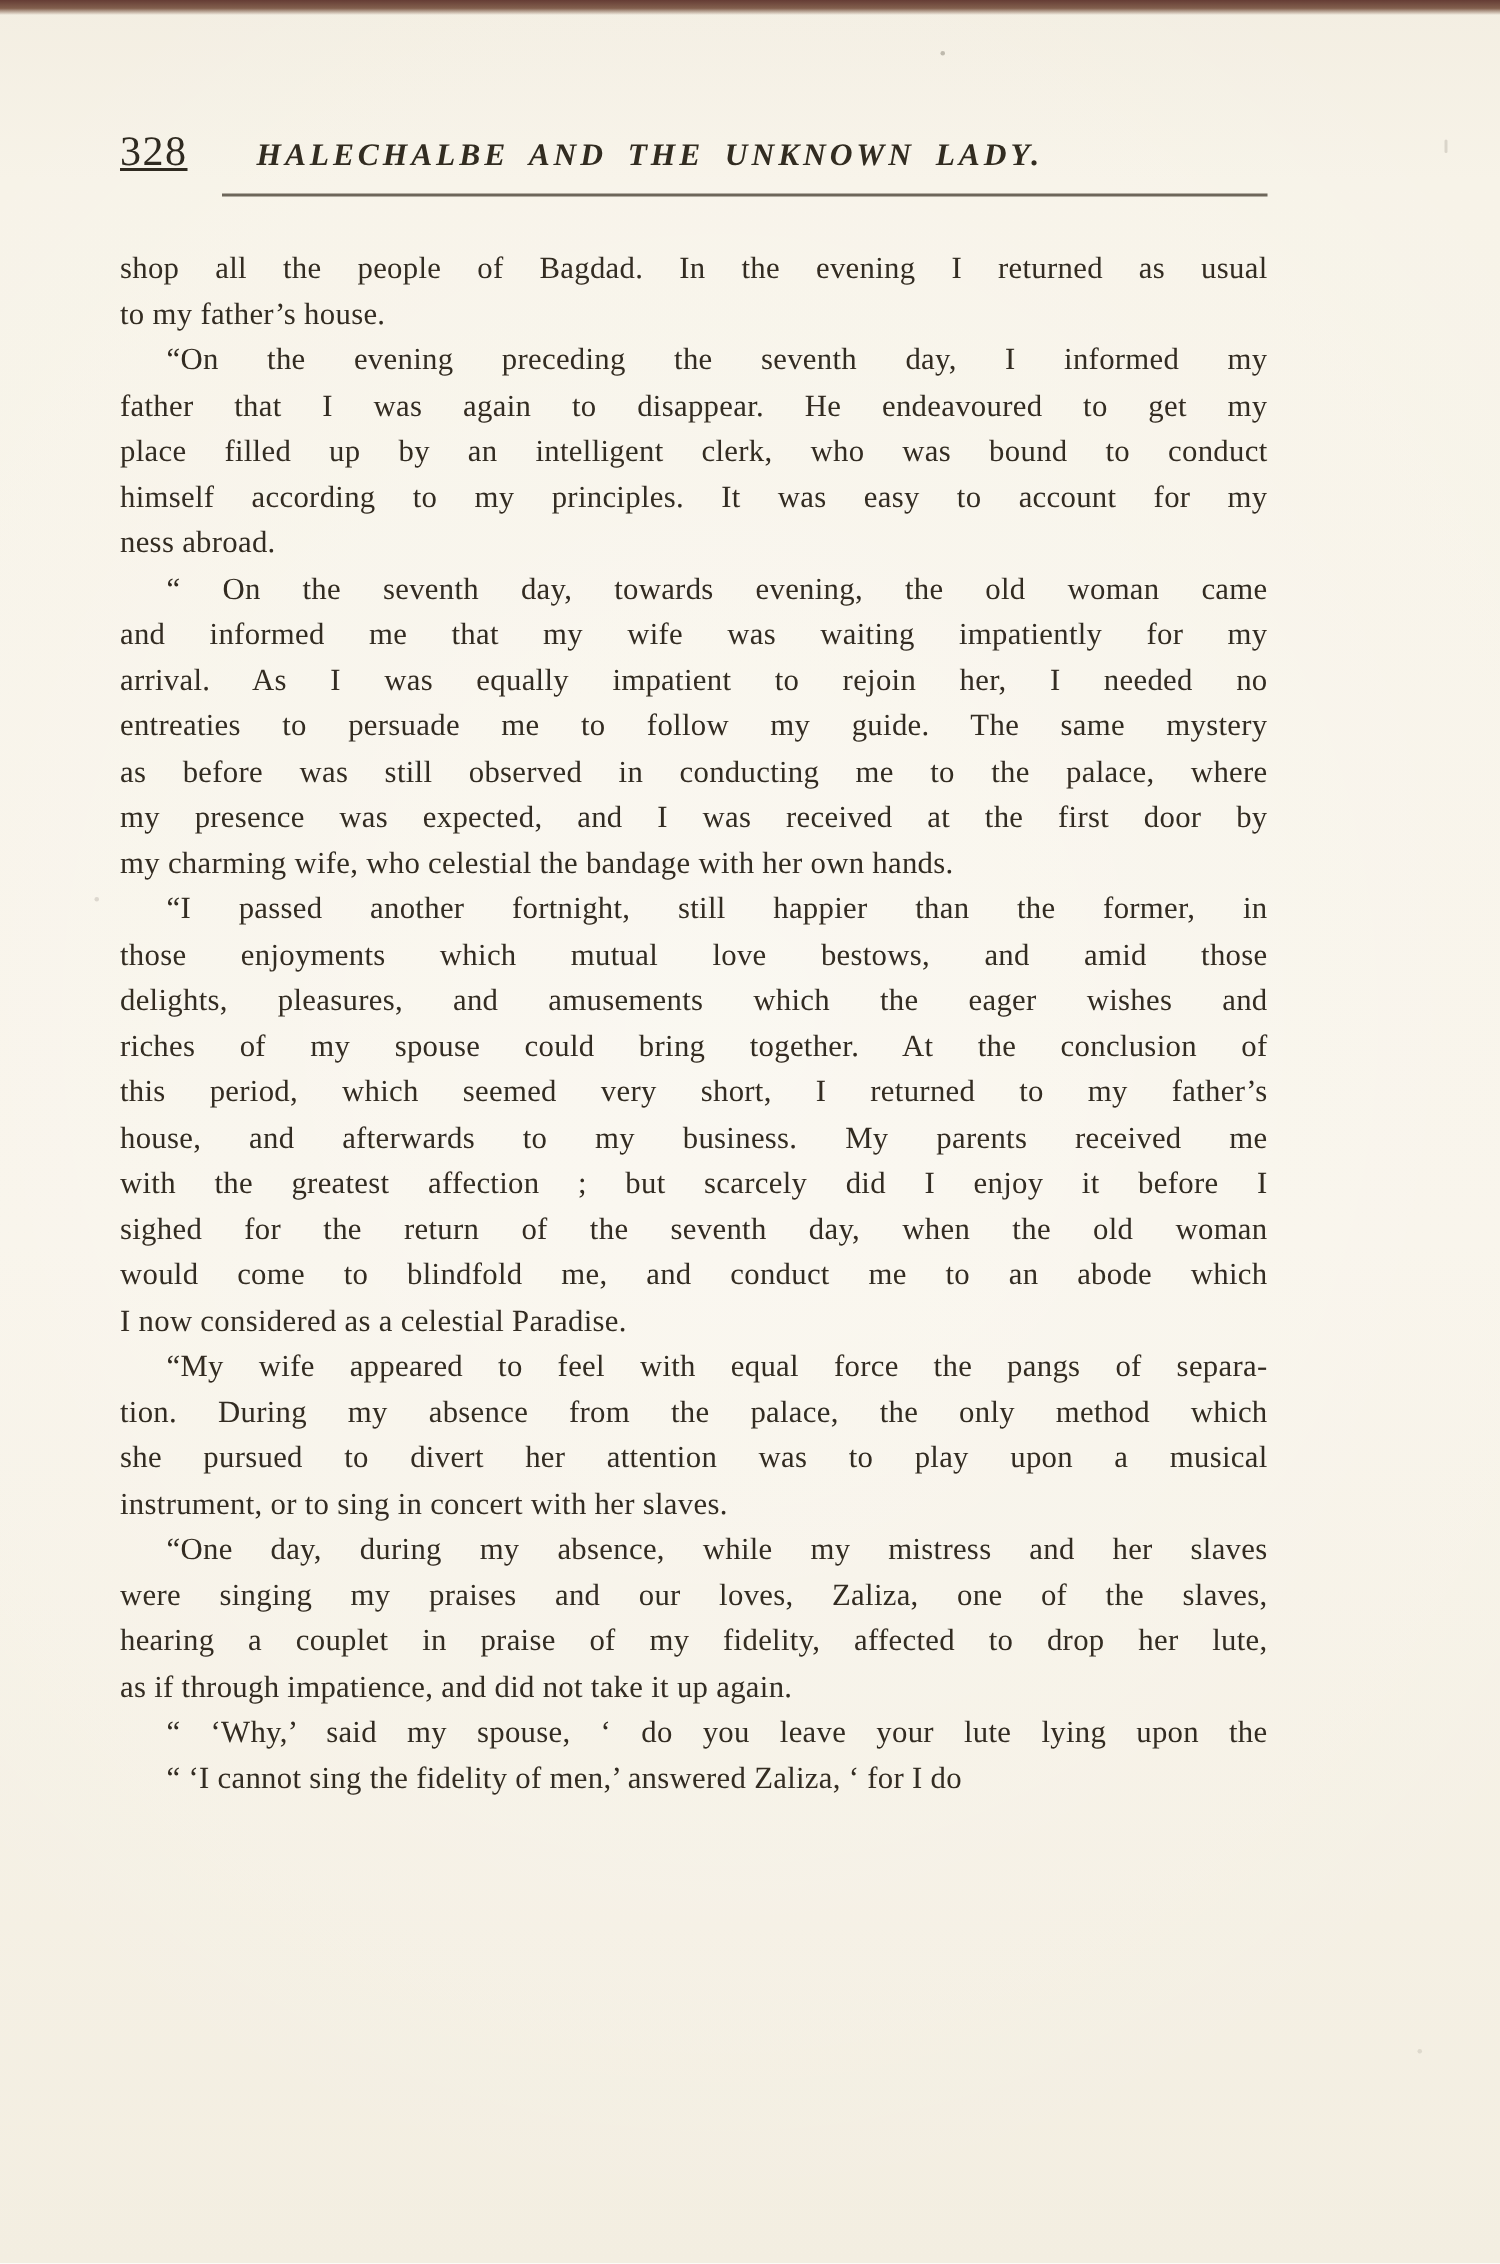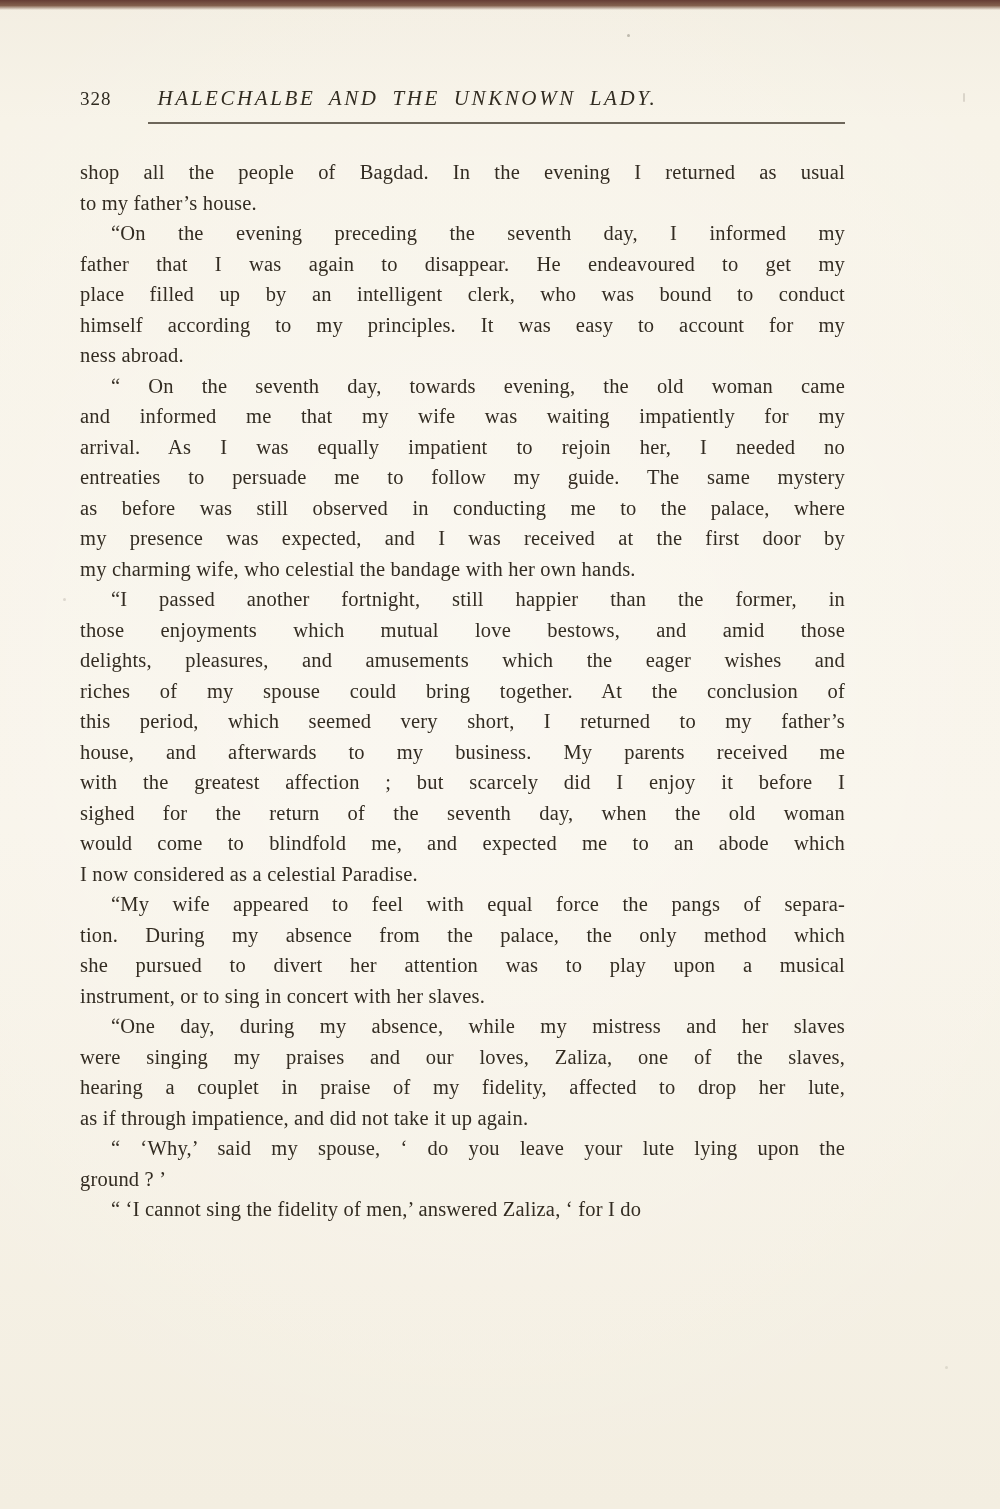--- a/index.html
+++ b/index.html
@@ -38,32 +38,34 @@
     position: relative;
     padding: 86px 155px 0 80px; 
   }
 
   .page-header {
     position: relative;
     white-space: nowrap;
   }
   .page-number {
     display: inline-block;
-    font-size: 19px;
+    font-size: 28px;
     letter-spacing: 1px;
     color: #2f2a20;
+    text-decoration: underline;
   }
   .running-title {
     display: inline-block;
     margin-left: 42px;
     font-style: italic;
     font-size: 21px;
     letter-spacing: 2.6px;
     word-spacing: 6px;
     color: #322c21;
+    font-weight: bold;
   }
   .header-rule {
     margin-top: 11px;
     margin-left: 68px;   
     width: 697px;        
     height: 2px;
     background: #4a4236;
     opacity: 0.8;
   }
 
@@ -128,37 +130,36 @@
         </div>
         <div class="paragraph indent">
           <div class="line">“I passed another fortnight, still happier than the former, in</div>
           <div class="line">those enjoyments which mutual love bestows, and amid those</div>
           <div class="line">delights, pleasures, and amusements which the eager wishes and</div>
           <div class="line">riches of my spouse could bring together.  At the conclusion of</div>
           <div class="line">this period, which seemed very short, I returned to my father’s</div>
           <div class="line">house, and afterwards to my business.  My parents received me</div>
           <div class="line">with the greatest affection ; but scarcely did I enjoy it before I</div>
           <div class="line">sighed for the return of the seventh day, when the old woman</div>
-          <div class="line">would come to blindfold me, and expected me to an abode which</div>
+          <div class="line">would come to blindfold me, and conduct me to an abode which</div>
           <div class="line last">I now considered as a celestial Paradise.</div>
         </div>
         <div class="paragraph indent">
           <div class="line">“My wife appeared to feel with equal force the pangs of separa-</div>
           <div class="line">tion.  During my absence from the palace, the only method which</div>
           <div class="line">she pursued to divert her attention was to play upon a musical</div>
           <div class="line last">instrument, or to sing in concert with her slaves.</div>
         </div>
         <div class="paragraph indent">
           <div class="line">“One day, during my absence, while my mistress and her slaves</div>
           <div class="line">were singing my praises and our loves, Zaliza, one of the slaves,</div>
           <div class="line">hearing a couplet in praise of my fidelity, affected to drop her lute,</div>
           <div class="line last">as if through impatience, and did not take it up again.</div>
         </div>
         <div class="paragraph indent">
           <div class="line">“ ‘Why,’ said my spouse, ‘ do you leave your lute lying upon the</div>
-          <div class="line last">ground ? ’</div>
         </div>
         <div class="paragraph indent">
           <div class="line last">“ ‘I cannot sing the fidelity of men,’ answered Zaliza, ‘ for I do</div>
         </div>
       </div>
   </div>
 </div>
 
 </body></html>

